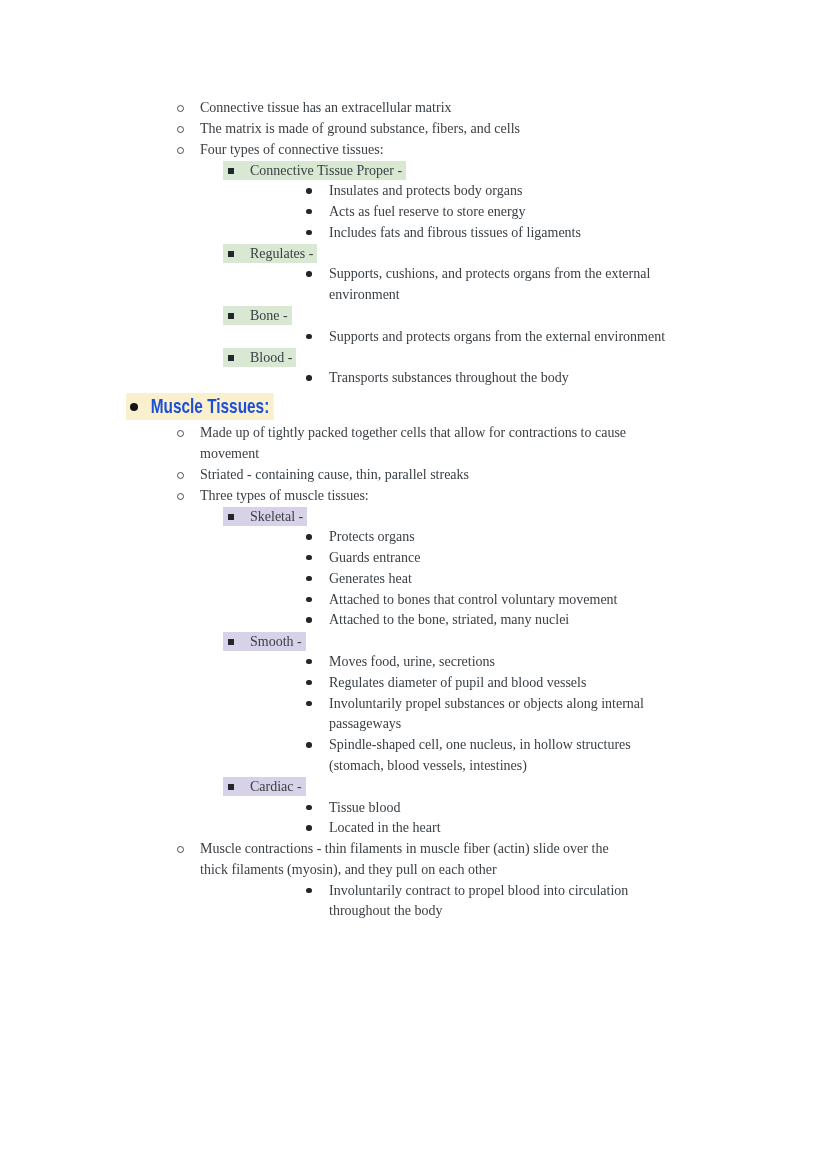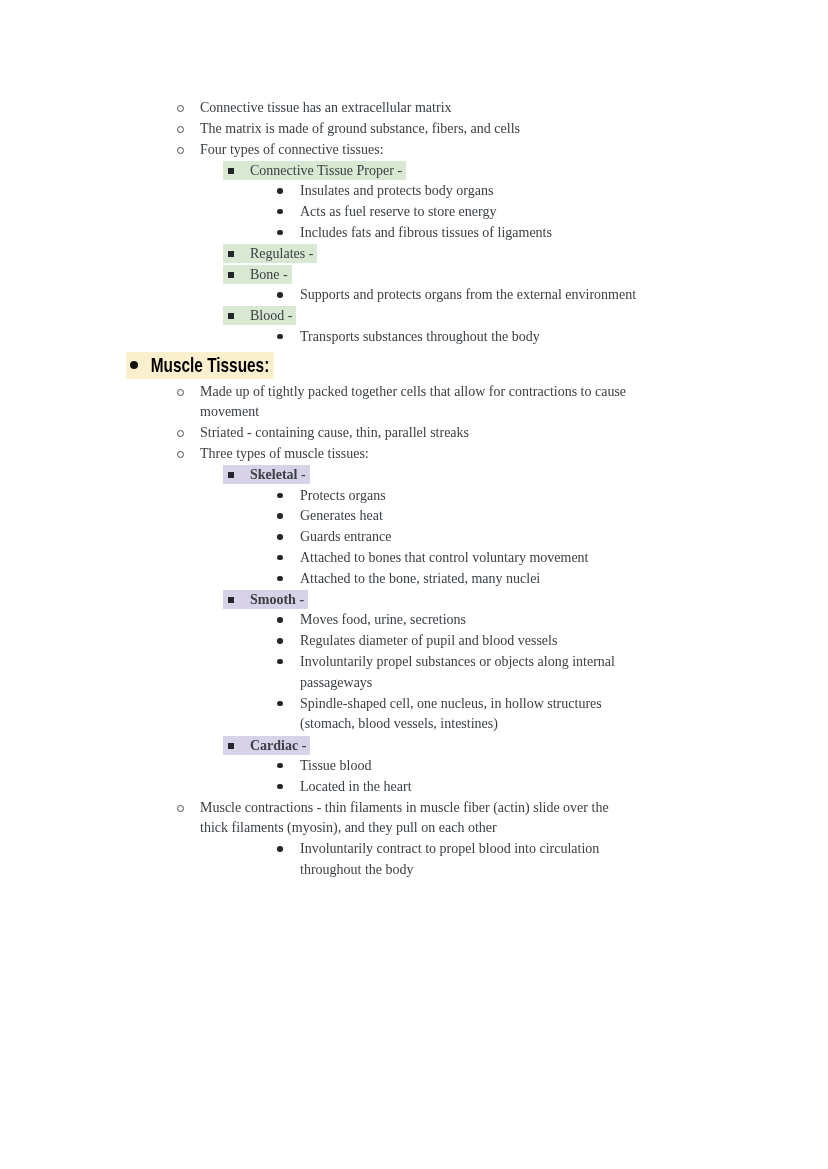--- a/index.html
+++ b/index.html
@@ -5,60 +5,62 @@
   html,body{margin:0;padding:0;background:#ffffff;}
   .page{position:relative;width:828px;height:1169px;background:#ffffff;overflow:hidden;
         font-family:"Liberation Serif", serif;}
   .doc{position:absolute;top:98px;left:0;width:828px;color:#3b4045;
        font-size:14px;line-height:20.8px;}
   .li{position:relative;padding-right:100px;}
   .txt{white-space:pre-wrap;}
   .lvl1{padding-left:150px;}
   .lvl2{padding-left:200px;}
   .lvl3{padding-left:250px;}
-  .lvl4{padding-left:300px;}
+  .lvl4{padding-left:300px;margin-left:29px;}
   .marker{position:absolute;z-index:1;display:block;}
   .m-circle{left:177px;top:7px;width:5px;height:5px;border:1.2px solid #4a4f54;border-radius:50%;background:transparent;}
   .m-square{left:228px;top:7.5px;width:6px;height:6px;background:#23262a;}
   .m-disc{left:277px;top:7px;width:5.5px;height:5.5px;background:#23262a;border-radius:50%;}
   .m-disc-lg{left:130px;top:11.5px;width:8px;height:8px;background:#141414;border-radius:50%;}
   .hl{padding:1.5px 4px 2.5px 27px;margin-left:-27px;margin-top:12px;}
   .hl-green{background:#d9e8d2;}
-  .hl-purple{background:#d8d2e8;font-weight:bold;}
+  .hl-purple{background:#d8d2e8;}
   .heading{line-height:30px;margin:2px 0;font-family:"Liberation Sans", sans-serif;
-           font-weight:700;font-size:20.5px;color:#000000;}
+           font-weight:700;font-size:20.5px;color:#1d4ed8;}
   .heading .txt{display:inline-block;transform:scaleX(0.75);transform-origin:0 55%;
                 background:#fbf0cd;line-height:26px;padding:0 6px 1px 33px;margin-left:-24px;}
 </style>
 </head>
 <body>
 
 <div class="page">
   <div class="doc">
     <div class="li lvl2"><span class="marker m-circle"></span><span class="txt">Connective tissue has an extracellular matrix</span></div>
     <div class="li lvl2"><span class="marker m-circle"></span><span class="txt">The matrix is made of ground substance, fibers, and cells</span></div>
     <div class="li lvl2"><span class="marker m-circle"></span><span class="txt">Four types of connective tissues:</span></div>
     <div class="li lvl3"><span class="marker m-square"></span><span class="txt hl hl-green">Connective Tissue Proper -</span></div>
     <div class="li lvl4"><span class="marker m-disc"></span><span class="txt">Insulates and protects body organs</span></div>
     <div class="li lvl4"><span class="marker m-disc"></span><span class="txt">Acts as fuel reserve to store energy</span></div>
     <div class="li lvl4"><span class="marker m-disc"></span><span class="txt">Includes fats and fibrous tissues of ligaments</span></div>
     <div class="li lvl3"><span class="marker m-square"></span><span class="txt hl hl-green">Regulates -</span></div>
+    <div class="li lvl4"><span class="marker m-disc"></span><span class="txt">Supports, cushions, and protects organs from the external
+environment</span></div>
     <div class="li lvl3"><span class="marker m-square"></span><span class="txt hl hl-green">Bone -</span></div>
     <div class="li lvl4"><span class="marker m-disc"></span><span class="txt">Supports and protects organs from the external environment</span></div>
     <div class="li lvl3"><span class="marker m-square"></span><span class="txt hl hl-green">Blood -</span></div>
     <div class="li lvl4"><span class="marker m-disc"></span><span class="txt">Transports substances throughout the body</span></div>
     <div class="li lvl1 heading"><span class="marker m-disc-lg"></span><span class="txt">Muscle Tissues:</span></div>
     <div class="li lvl2"><span class="marker m-circle"></span><span class="txt">Made up of tightly packed together cells that allow for contractions to cause
 movement</span></div>
     <div class="li lvl2"><span class="marker m-circle"></span><span class="txt">Striated - containing cause, thin, parallel streaks</span></div>
     <div class="li lvl2"><span class="marker m-circle"></span><span class="txt">Three types of muscle tissues:</span></div>
     <div class="li lvl3"><span class="marker m-square"></span><span class="txt hl hl-purple">Skeletal -</span></div>
     <div class="li lvl4"><span class="marker m-disc"></span><span class="txt">Protects organs</span></div>
+    <div class="li lvl4"><span class="marker m-disc"></span><span class="txt">Guards entrance</span></div>
     <div class="li lvl4"><span class="marker m-disc"></span><span class="txt">Generates heat</span></div>
-    <div class="li lvl4"><span class="marker m-disc"></span><span class="txt">Guards entrance</span></div>
     <div class="li lvl4"><span class="marker m-disc"></span><span class="txt">Attached to bones that control voluntary movement</span></div>
     <div class="li lvl4"><span class="marker m-disc"></span><span class="txt">Attached to the bone, striated, many nuclei</span></div>
     <div class="li lvl3"><span class="marker m-square"></span><span class="txt hl hl-purple">Smooth -</span></div>
     <div class="li lvl4"><span class="marker m-disc"></span><span class="txt">Moves food, urine, secretions</span></div>
     <div class="li lvl4"><span class="marker m-disc"></span><span class="txt">Regulates diameter of pupil and blood vessels</span></div>
     <div class="li lvl4"><span class="marker m-disc"></span><span class="txt">Involuntarily propel substances or objects along internal
 passageways</span></div>
     <div class="li lvl4"><span class="marker m-disc"></span><span class="txt">Spindle-shaped cell, one nucleus, in hollow structures
 (stomach, blood vessels, intestines)</span></div>
     <div class="li lvl3"><span class="marker m-square"></span><span class="txt hl hl-purple">Cardiac -</span></div>

